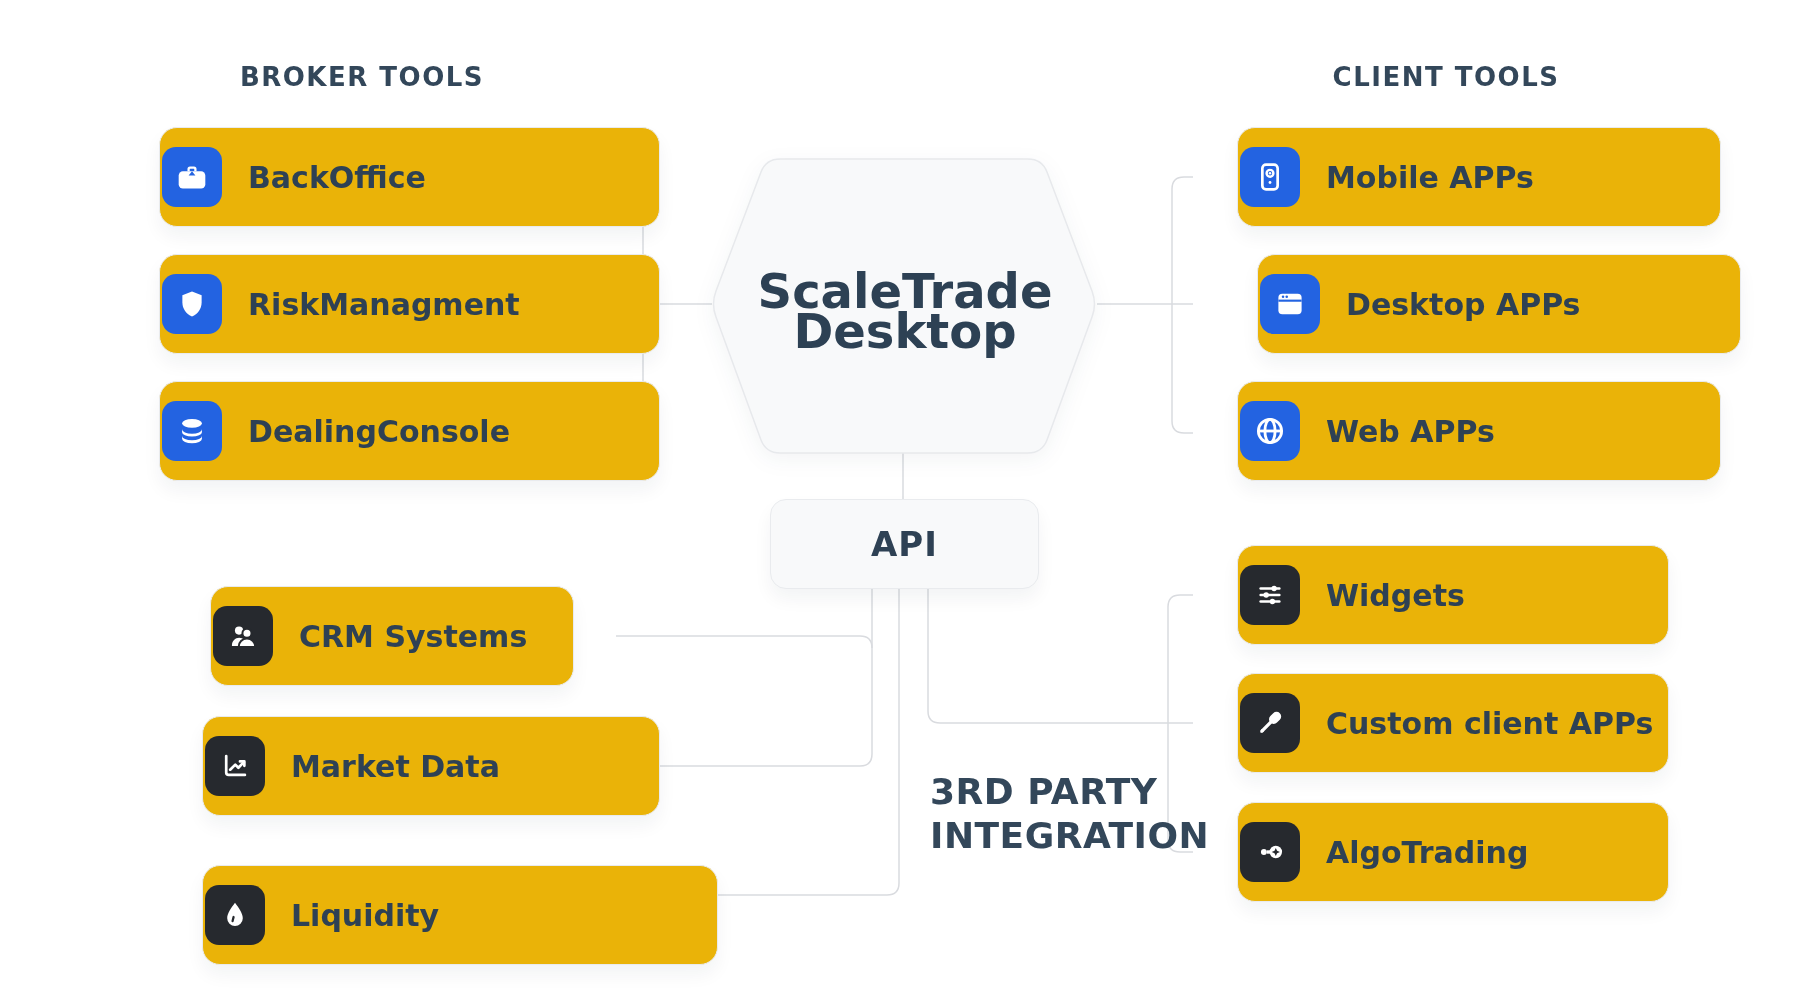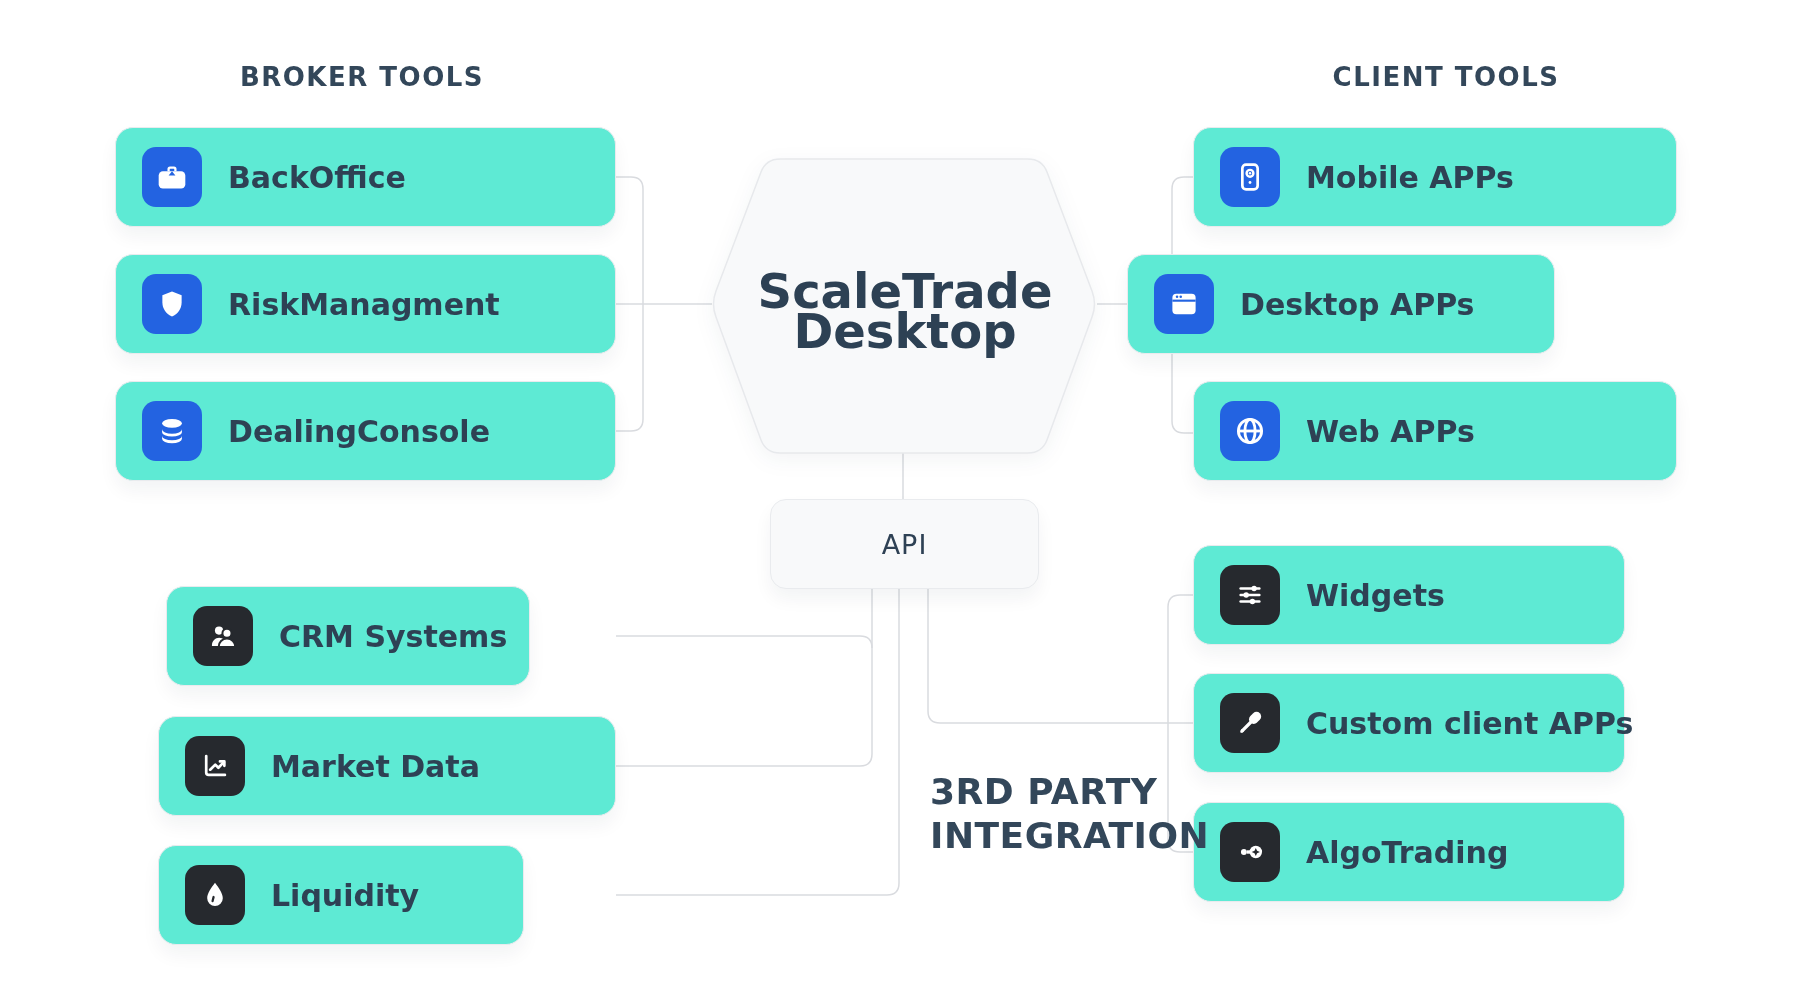--- a/index.html
+++ b/index.html
@@ -3,36 +3,36 @@
 <meta charset="utf-8">
 <style>
   html,body{margin:0;padding:0;background:#ffffff;}
   body{width:1800px;height:1000px;position:relative;overflow:hidden;
        font-family:"DejaVu Sans","Liberation Sans",sans-serif;color:#304457;}
   #edges{position:absolute;left:0;top:0;z-index:0;}
   .edge{stroke:#d9dbdf;stroke-width:1.5;fill:none;}
   .hexfill{fill:#f8f9fa;stroke:#e7e9ec;stroke-width:1.5;}
   .heading{position:absolute;transform:translateX(-50%);font-size:26px;font-weight:700;
            letter-spacing:1.5px;color:#33475a;white-space:nowrap;z-index:2;}
-  .card{position:absolute;height:100px;background:#5eead4;border:1px solid #e9ebee;
+  .card{position:absolute;height:100px;background:#eab308;border:1px solid #e9ebee;
         border-radius:18px;box-shadow:0 10px 18px rgba(28,39,60,.05);
-        display:flex;align-items:center;padding-left:26px;gap:26px;box-sizing:border-box;z-index:1;}
+        display:flex;align-items:center;padding-left:2px;gap:26px;box-sizing:border-box;z-index:1;margin-left:44px;}
   .tile{width:60px;height:60px;border-radius:14px;flex:0 0 auto;
         display:flex;align-items:center;justify-content:center;}
   .tile.blue{background:#2363e1;}
   .tile.dark{background:#26292e;}
   .tile svg{width:34px;height:34px;display:block;}
   .label{font-size:30px;font-weight:600;color:#2e4154;white-space:nowrap;}
   .hexwrap{position:absolute;left:0;top:0;z-index:1;filter:drop-shadow(0 6px 10px rgba(28,39,60,.05));}
   .hextext{position:absolute;left:712px;top:271px;width:386px;text-align:center;
            font-size:48px;line-height:40px;font-weight:700;color:#2d4154;z-index:2;}
   .apibox{position:absolute;left:770px;top:499px;width:267px;height:88px;background:#f8f9fa;
           border:1px solid #e9ebee;border-radius:16px;box-shadow:0 10px 18px rgba(28,39,60,.05);
           display:flex;align-items:center;justify-content:center;z-index:1;}
-  .apibox .label{font-size:27px;font-weight:400;letter-spacing:1px;}
+  .apibox .label{font-size:34px;font-weight:700;letter-spacing:1px;}
   .thirdparty{position:absolute;left:930px;top:770px;font-size:36px;line-height:44px;
               font-weight:700;letter-spacing:.5px;color:#33475a;z-index:2;}
 </style>
 </head>
 <body>
 
 <svg id="edges" width="1800" height="1000">
   <path class="edge" d="M 616 177 H 631 Q 643 177 643 189 V 419 Q 643 431 631 431 H 616"></path>
   <path class="edge" d="M 616 304 H 712"></path>
   <path class="edge" d="M 1193 177 H 1184 Q 1172 177 1172 189 V 421 Q 1172 433 1184 433 H 1193"></path>
@@ -100,21 +100,21 @@
   <span class="tile blue">
     <svg viewBox="0 0 24 24">
       <rect x="6.6" y="3.2" width="10.8" height="17.6" rx="2.6" fill="none" stroke="#fff" stroke-width="1.9"></rect>
       <circle cx="12" cy="9.4" r="2.4" fill="none" stroke="#fff" stroke-width="1.7"></circle>
       <circle cx="12" cy="9.4" r="0.85" fill="#fff"></circle>
       <circle cx="12" cy="15.9" r="1.0" fill="#fff"></circle>
     </svg>
   </span>
   <span class="label">Mobile APPs</span>
 </div>
-<div class="card" style="left:1127px;top:254px;width:428px">
+<div class="card" style="left:1213px;top:254px;width:484px">
   <span class="tile blue">
     <svg viewBox="0 0 24 24">
       <rect x="3.8" y="4.8" width="16.4" height="14.4" rx="2.8" fill="#fff"></rect>
       <rect x="3.8" y="8.9" width="16.4" height="1.5" fill="#2363e1"></rect>
       <circle cx="7.1" cy="6.9" r="0.9" fill="#2363e1"></circle>
       <circle cx="9.7" cy="6.9" r="0.9" fill="#2363e1"></circle>
     </svg>
   </span>
   <span class="label">Desktop APPs</span>
 </div>
@@ -143,21 +143,21 @@
 <div class="card" style="left:158px;top:716px;width:458px">
   <span class="tile dark">
     <svg viewBox="0 0 24 24" fill="none" stroke="#fff" stroke-width="1.9" stroke-linecap="round" stroke-linejoin="round">
       <path d="M5.8 5 V16.6 a1.7 1.7 0 0 0 1.7 1.7 H19"></path>
       <path d="M8.6 14.6 L12.2 11 L14.4 13.2 L18.2 9.3"></path>
       <path d="M15.5 8.8 H18.6 V11.9"></path>
     </svg>
   </span>
   <span class="label">Market Data</span>
 </div>
-<div class="card" style="left:158px;top:845px;width:366px">
+<div class="card" style="left:158px;top:865px;width:516px">
   <span class="tile dark">
     <svg viewBox="0 0 24 24">
       <path fill="#fff" d="M12 3.4 C9.4 6.9 6.5 10.8 6.5 14.3 a5.5 5.5 0 0 0 11 0 C17.5 10.8 14.6 6.9 12 3.4 Z"></path>
       <path d="M11 13.4 L10.3 16.3" stroke="#26292e" stroke-width="1.6" stroke-linecap="round"></path>
     </svg>
   </span>
   <span class="label">Liquidity</span>
 </div>
 
 <div class="card" style="left:1193px;top:545px;width:432px">

